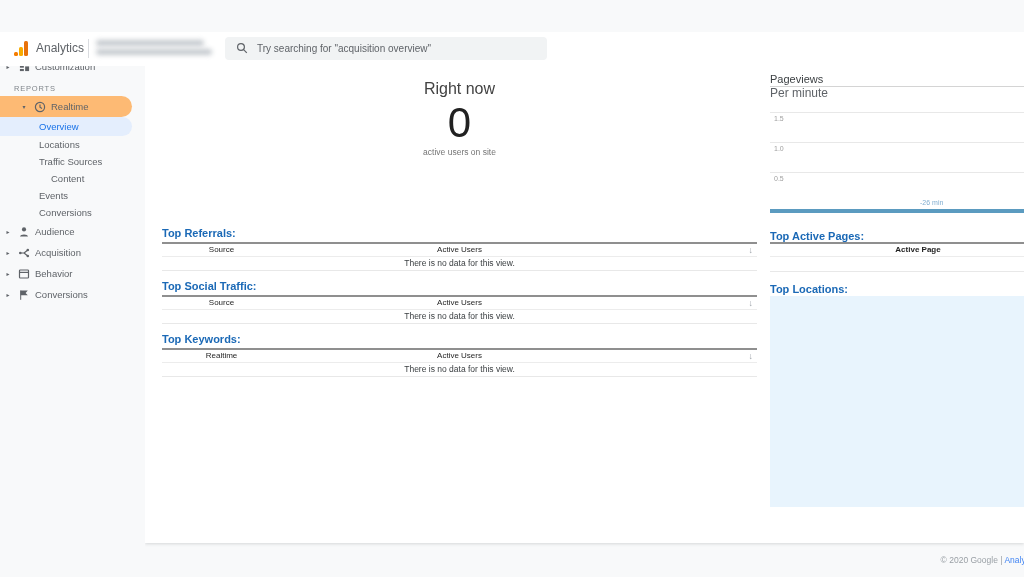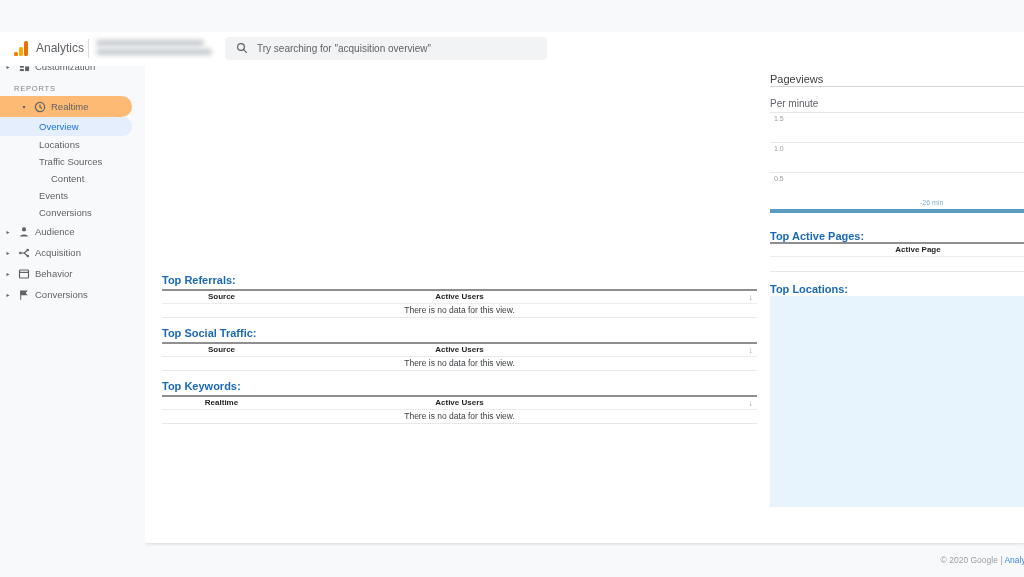--- a/index.html
+++ b/index.html
@@ -40,34 +40,34 @@
 
   
   .main-card { position:absolute; left:145px; top:34px; width:879px; height:509px; background:#ffffff; box-shadow:0 1px 3px rgba(60,64,67,.18); z-index:3; }
   .page-title { position:absolute; left:8px; top:11px; font-size:12px; font-weight:bold; color:#202124; }
 
   .right-now { position:absolute; left:17px; top:46px; width:595px; text-align:center; }
   .right-now-title { font-size:16px; color:#424242; }
   .right-now-count { font-size:42px; font-weight:300; color:#212121; line-height:1.05; margin-top:3px; }
   .right-now-sub { font-size:8.5px; color:#757575; margin-top:2px; }
 
-  .tbl-block { position:absolute; left:17px; width:595px;margin-top:47px; }
+  .tbl-block { position:absolute; left:17px; width:595px; }
   .tbl-block.b1 { top:193px; } .tbl-block.b2 { top:246px; } .tbl-block.b3 { top:299px; }
   .tbl-title { font-size:11px; font-weight:bold; color:#1b69b6; margin-bottom:3px; }
   .rt-table { width:100%; border-collapse:collapse; border-top:2px solid #8f8f8f; }
-  .rt-table th { font-size:8px; font-weight:bold; color:#1f1f1f; height:13px; border-bottom:1px solid #ececec; text-align:center; }
+  .rt-table th { font-size:8px; font-weight:normal; color:#1f1f1f; height:13px; border-bottom:1px solid #ececec; text-align:center; }
   .rt-table th.sort-col { width:20%; text-align:right; padding-right:4px; font-weight:normal; color:#9aa0a6; font-size:9px; }
   .rt-table th.c1 { width:20%; } .rt-table th.c2 { width:60%; }
   .rt-table td.empty { font-size:8.5px; color:#3c4043; height:14px; text-align:center; border-bottom:1px solid #e8e8e8; }
 
   
   .right-col { position:absolute; left:623px; top:0; width:298px; }
   .pv-title { position:absolute; left:2px; top:39px; font-size:11px; color:#3c4043; }
   .pv-rule { position:absolute; left:2px; top:52px; width:296px; border-bottom:1px solid #d4d4d4; }
-  .pv-sub { position:absolute; left:2px; top:64px; font-size:10px; color:#5f6368; }
+  .pv-sub { position:absolute; left:2px; top:52px; font-size:12px; color:#5f6368; }
   .pv-plot { position:absolute; left:2px; top:62px; width:296px; height:117px; }
   .pv-grid { position:absolute; left:0; width:100%; height:1px; background:#e8e8e8; }
   .pv-tick { position:absolute; left:4px; font-size:7px; color:#9e9e9e; }
   .pv-xtick { position:absolute; left:150px; top:103px; font-size:7px; color:#82aed1; }
   .pv-bar { position:absolute; left:0; top:113px; width:100%; height:4px; background:#5b9bc0; }
 
   .tap-title { position:absolute; left:2px; top:196px; font-size:11px; font-weight:bold; color:#1b69b6; }
   .tap-table { position:absolute; left:2px; top:208px; width:296px; border-collapse:collapse; border-top:2px solid #8f8f8f; }
   .tap-table th { font-size:8px; font-weight:bold; color:#1f1f1f; height:13px; border-bottom:1px solid #ececec; text-align:center; }
   .tap-table td { height:15px; border-bottom:1px solid #e8e8e8; }
@@ -210,20 +210,25 @@
             <rect class="fl" x="2.2" y="1.5" width="1" height="9.3"></rect>
           </svg>
       </span>
       <span class="nav-label">Conversions</span>
     </div>
   </div>
 
   <div class="main-card">
     <div class="page-title">Overview</div>
 
+    <div class="right-now">
+      <div class="right-now-title">Right now</div>
+      <div class="right-now-count">0</div>
+      <div class="right-now-sub">active users on site</div>
+    </div>
 
     <div class="tbl-block b1">
       <div class="tbl-title">Top Referrals:</div>
       <table class="rt-table">
         <tbody>
             <tr>
           <th class="c1">Source</th>
           <th class="c2">Active Users</th>
           <th class="sort-col">↓</th>
         </tr>

